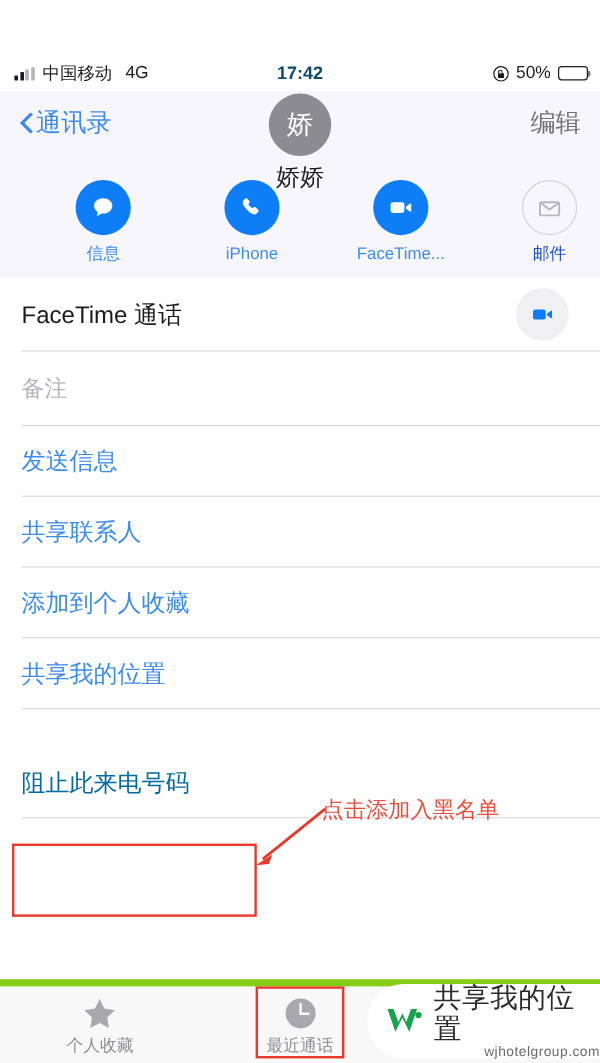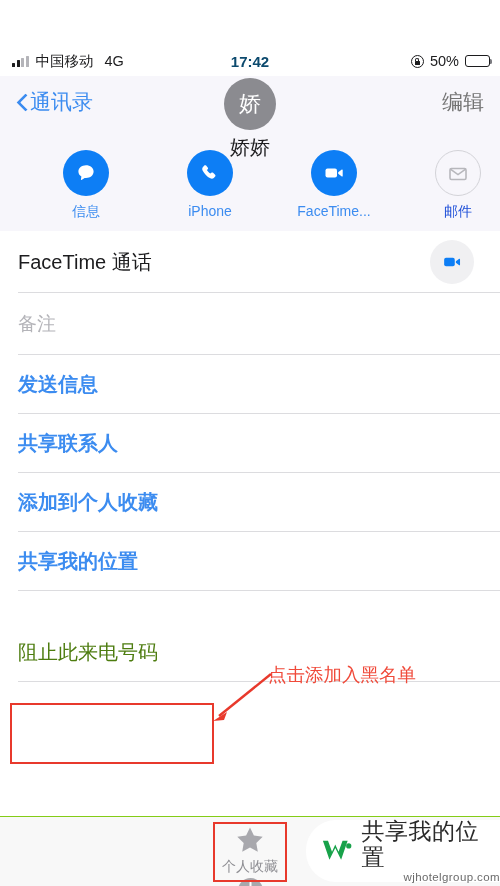--- a/index.html
+++ b/index.html
@@ -282,36 +282,35 @@
   }
   .row-note {
     height: 62px;
   }
   .row-note .placeholder {
     font-size: 19px;
     color: #b4b4b9;
   }
   .row-action {
     height: 59px;
-    font-weight: bold;
   }
   .row-action .lbl {
     font-size: 20px;
     color: #3c8cf0;
   }
   .spacer {
     height: 32px;
     background: #ffffff;
   }
   .row-block {
     height: 59px;
   }
   .row-block .lbl {
     font-size: 20px;
-    color: #4d7c0f;
+    color: #0369a1;
   }
 
   
   .anno-box {
     position: absolute;
     border: 2.5px solid #e8392c;
     box-sizing: border-box;
     pointer-events: none;
     z-index: 10;
   }
@@ -340,26 +339,25 @@
     z-index: 11;
     pointer-events: none;
   }
 
   
   .tabbar {
     position: absolute;
     left: 0; right: 0; bottom: 0;
     height: 70px;
     background: #f8f8f8;
-    border-top: 1px solid #84cc16;
-    box-sizing: border-box;
-    display: flex;
-    align-items: center;
+    border-top: 6px solid #84cc16;
+    box-sizing: border-box;
+    display: flex;
+    align-items: flex-start;
     padding-top: 8px;
-    flex-direction: column;
   }
   .tab {
     width: 167px;
     display: flex;
     flex-direction: column;
     align-items: center;
     cursor: pointer;
   }
   .tab .lbl {
     margin-top: 4px;

